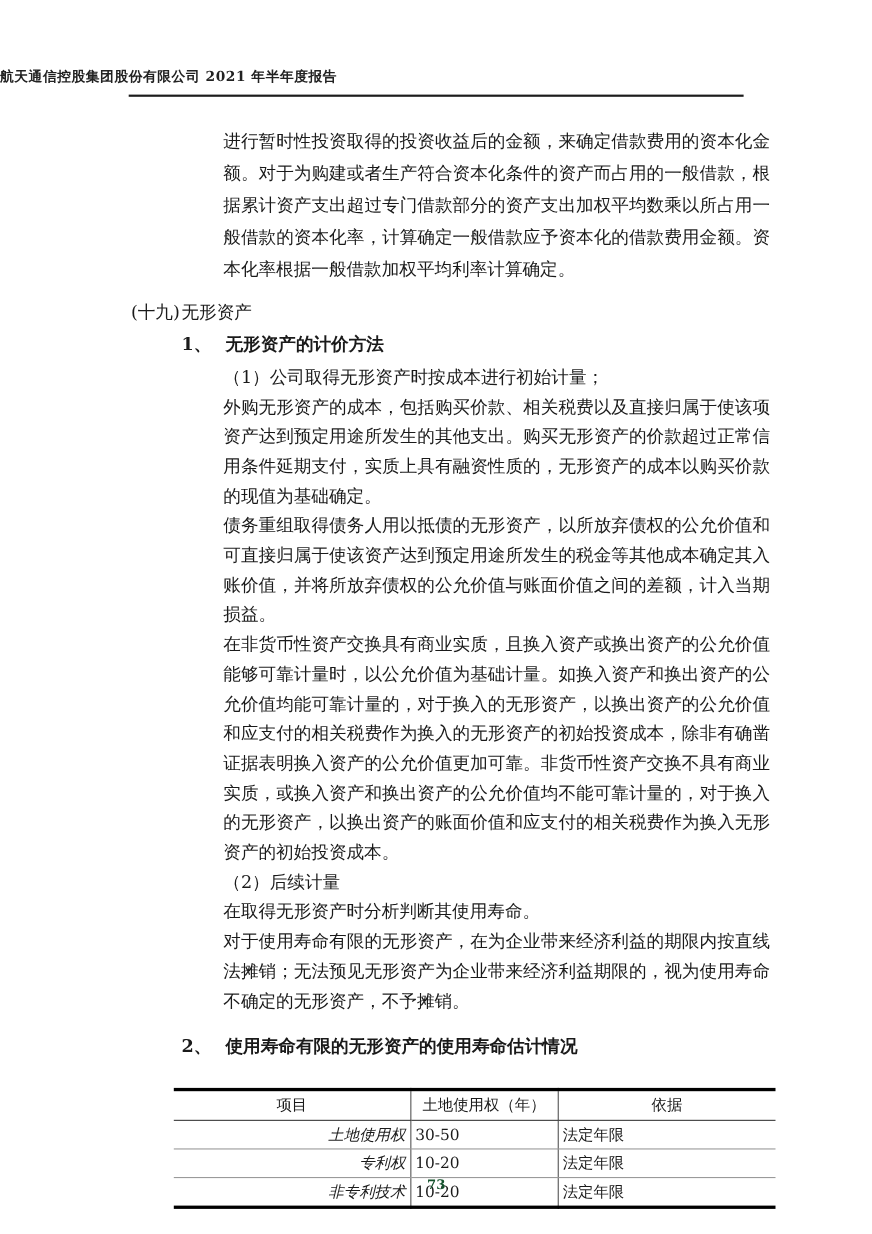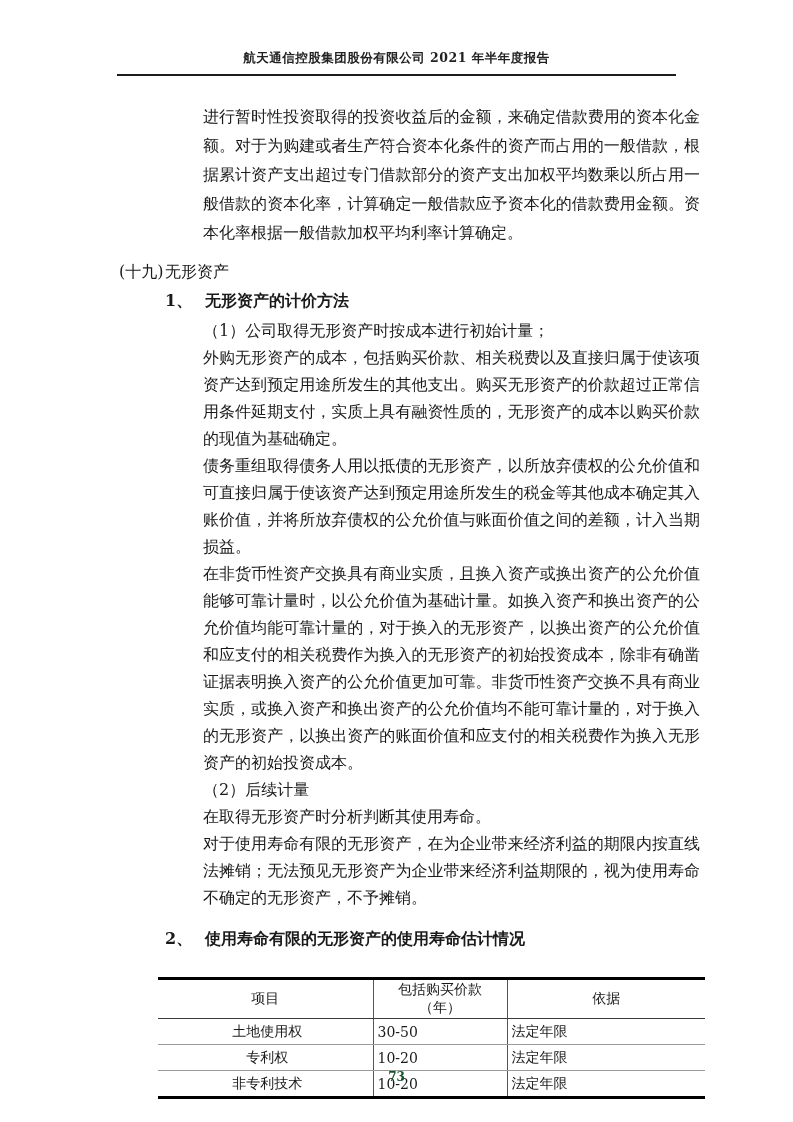--- a/index.html
+++ b/index.html
@@ -5,21 +5,21 @@
   html,body{margin:0;padding:0;background:#ffffff;}
   .page{
     position:relative;
     width:793px;height:1122px;
     background:#ffffff;
     overflow:hidden;
     font-family:"DejaVu Serif","Liberation Serif",serif;
     color:#1a1a1a;
   }
   
-  .hdr{padding-top:48px;text-align:center;}
+  .hdr{padding-top:60px;text-align:left;}
   .hdr-title{
     font-size:12.5px;font-weight:bold;color:#222;
     line-height:20px;letter-spacing:0.5px;
   }
   .hdr-rule{
     width:559px;margin:6px auto 0 auto;
     border-bottom:2.5px solid #1c1c1c;height:0;
   }
   
   .text-col{margin-left:203px;width:497px;}
@@ -61,21 +61,21 @@
     height:24px;padding:1px 4px;
     border-bottom:1.5px solid #3a3a3a;
   }
   .tbl td{
     height:23px;padding:1px 4px;
     border-bottom:1px solid #9a9a9a;
     text-align:left;
   }
   .tbl tr:last-child td{border-bottom:none;}
   .tbl th:nth-child(-n+2),.tbl td:nth-child(-n+2){border-right:1px solid #555;}
-  .tbl td:first-child{text-align:center;padding-left:8px;}
+  .tbl td:first-child{text-align:right;padding-left:8px;font-style:italic;}
   
   .ftr{
     position:absolute;left:0;bottom:38px;width:100%;
     text-align:center;font-size:12px;color:#14532d;font-weight:bold;
   }
 </style>
 </head>
 <body>
 
 <div class="page">
@@ -116,21 +116,21 @@
 
     <table class="tbl">
       <colgroup>
         <col style="width:215px">
           <col style="width:134px">
           <col style="width:198px">
       </colgroup>
       <thead>
         <tr>
           <th>项目</th>
-          <th>包括购买价款（年）</th>
+          <th>土地使用权（年）</th>
           <th>依据</th>
         </tr>
       </thead>
       <tbody>
         <tr>
           <td>土地使用权</td>
           <td>30-50</td>
           <td>法定年限</td>
         </tr>
         <tr>

